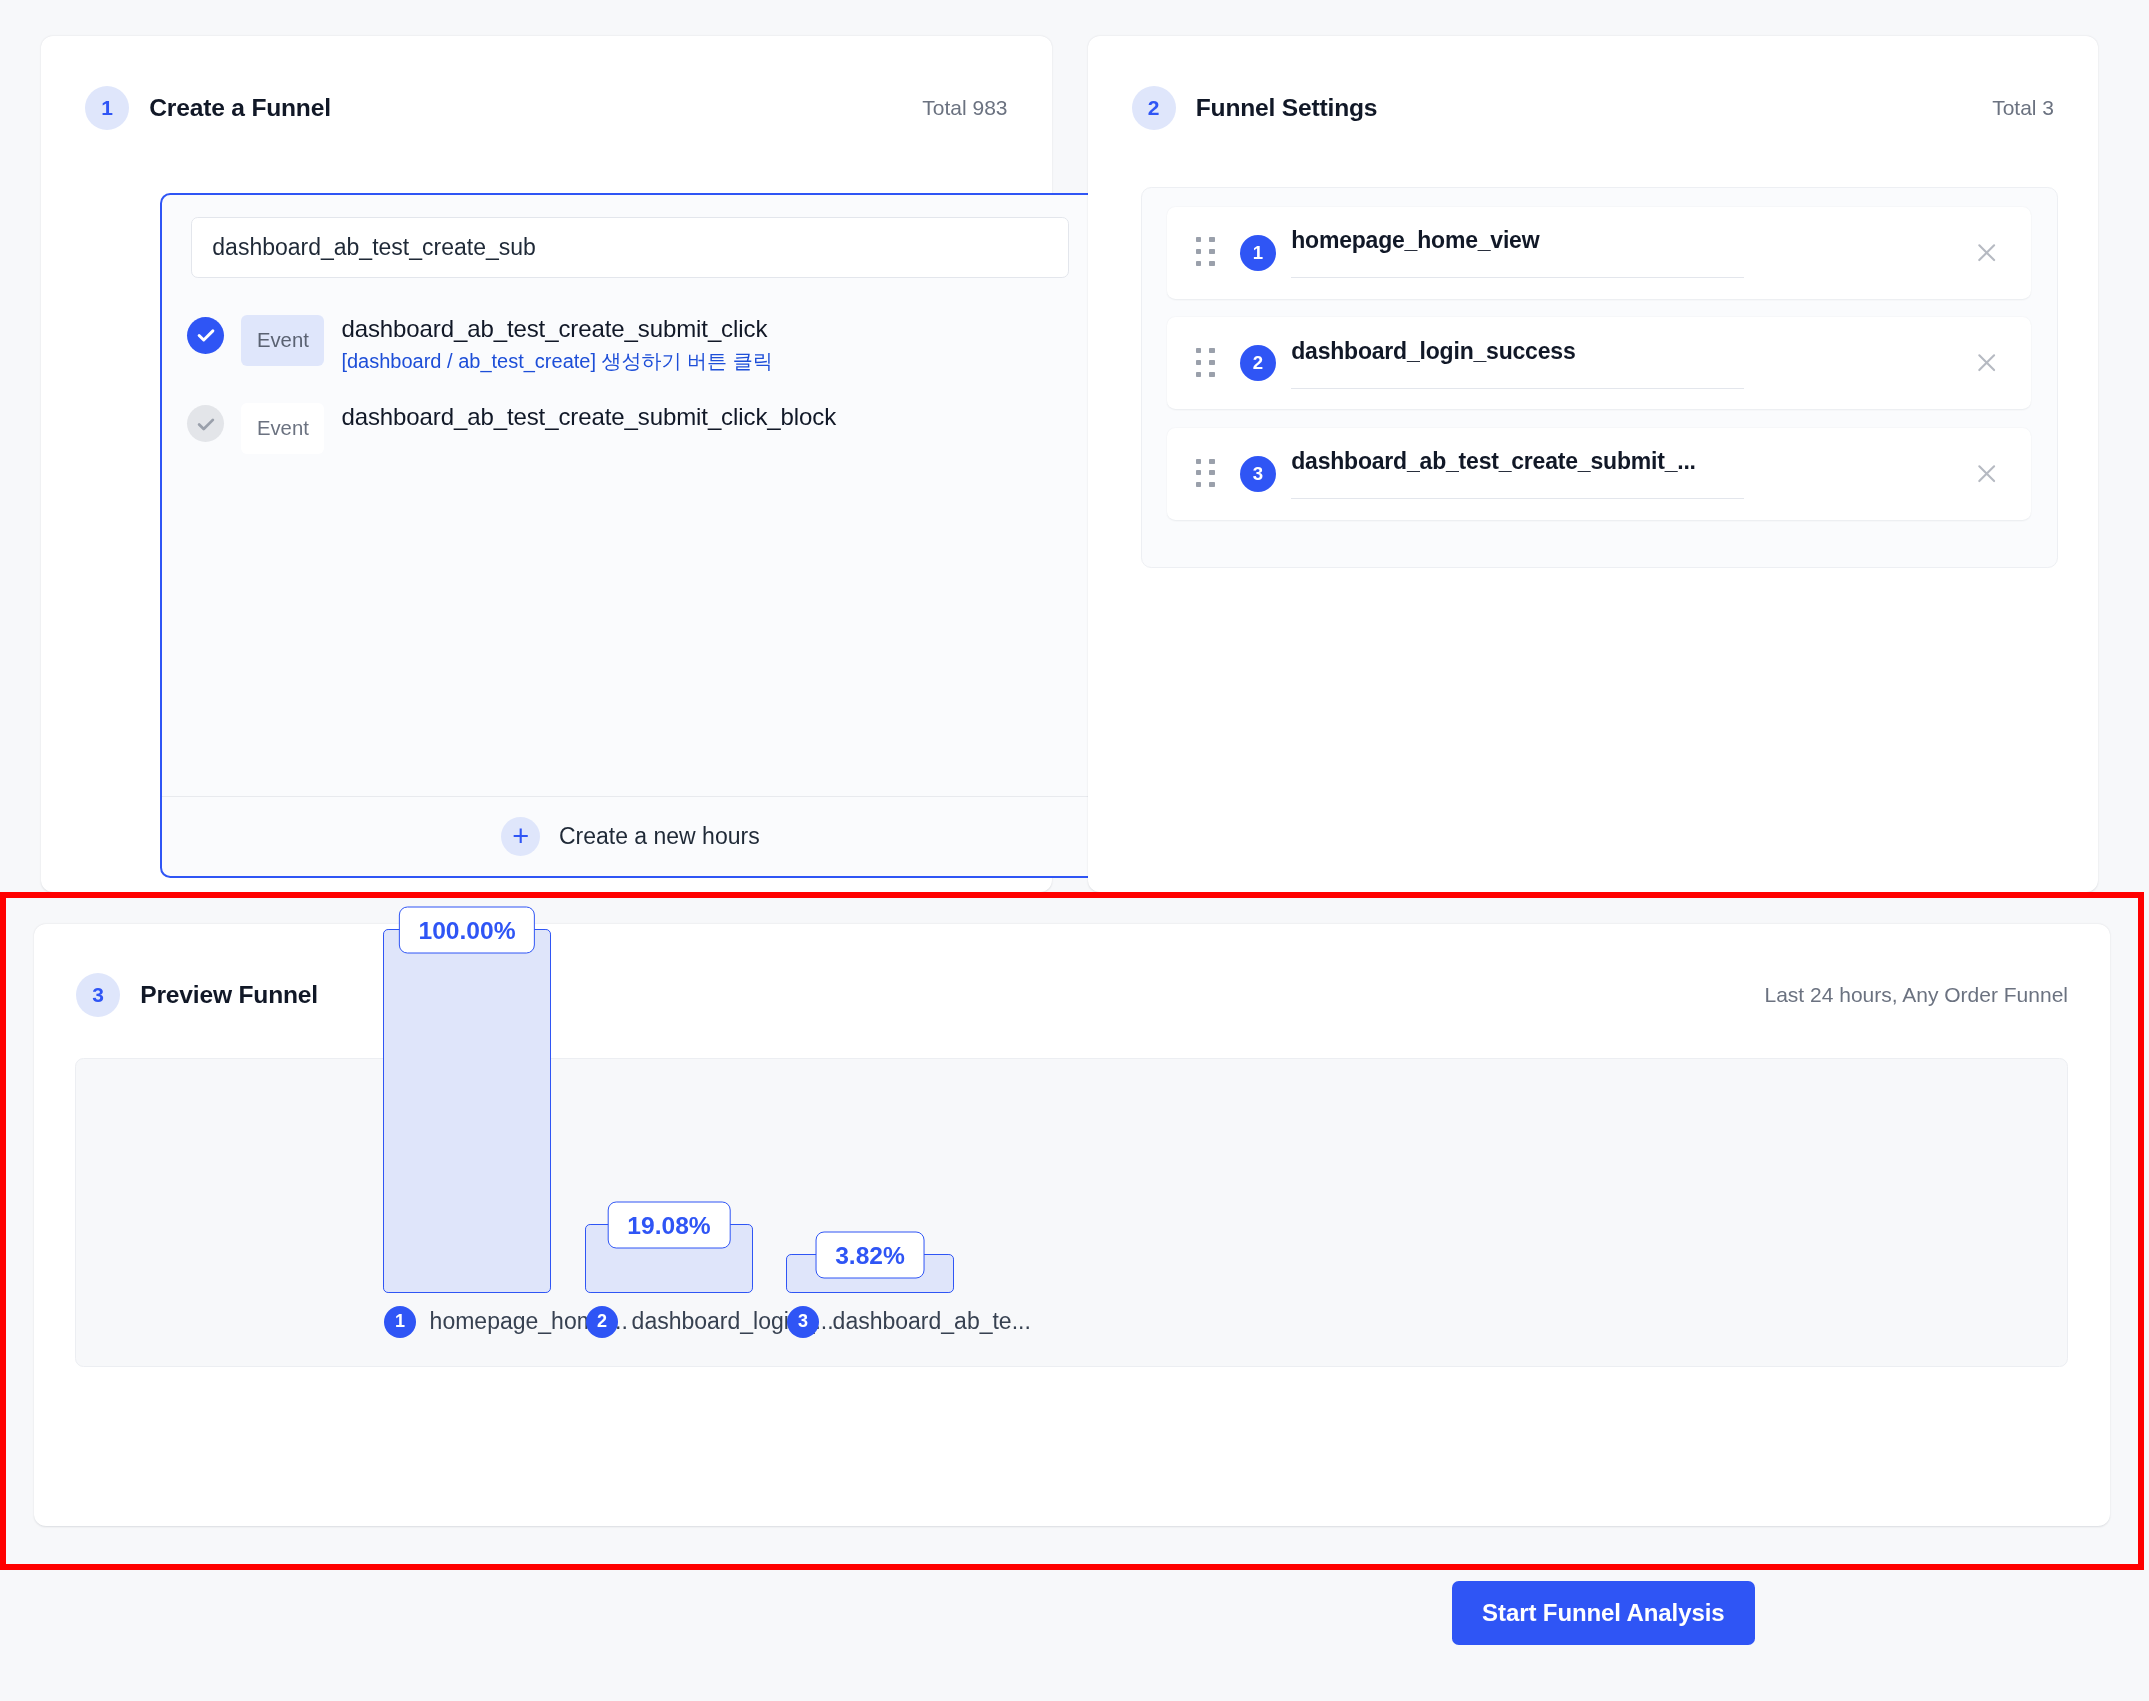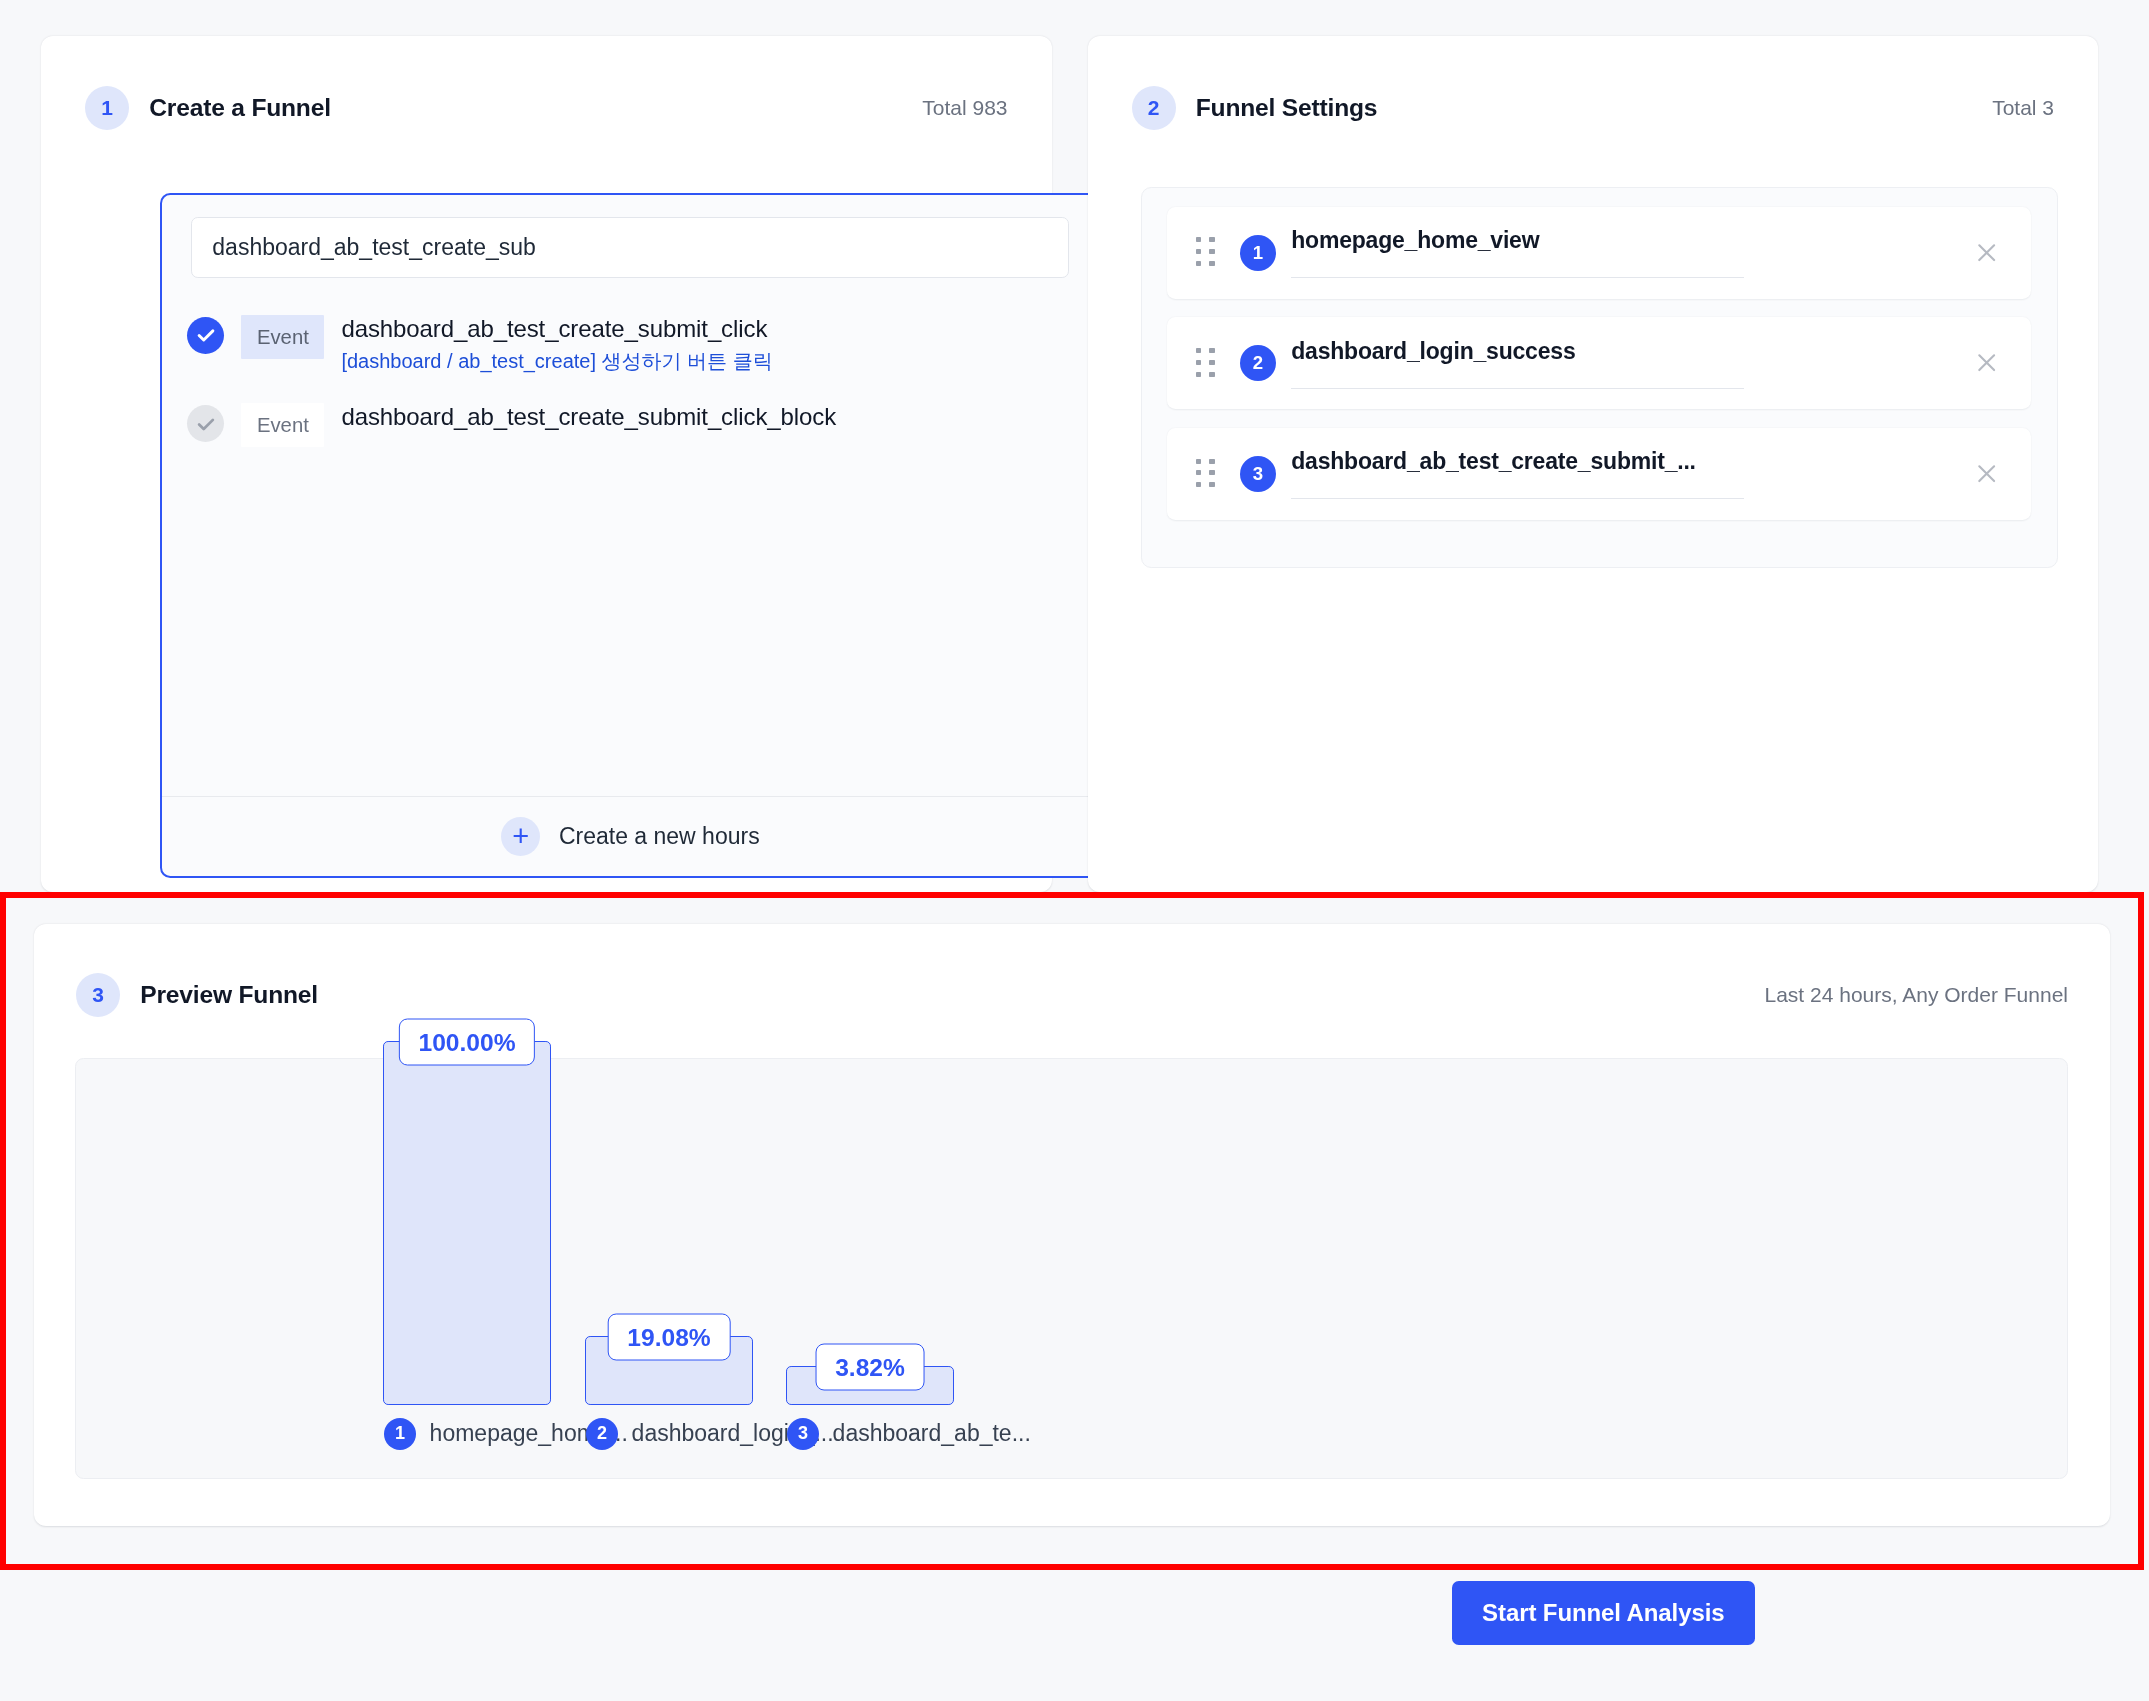--- a/index.html
+++ b/index.html
@@ -113,23 +113,23 @@
     margin-top: 6.8px;
   }
   .check.on  { background: #2f55f5; }
   .check.off { background: #e3e5e9; }
   .check svg { display: block; }
 
   .tag {
     margin-left: 17px;
     margin-top: 5.1px;
     flex: 0 0 auto;
-    height: 44px;
+    height: 51px;
     min-width: 83px;
-    border-radius: 1px;
+    border-radius: 6px;
     display: flex; align-items: center; justify-content: center;
     font-size: 20.3px;
     padding: 0 13.6px;
   }
   .tag.on  { background: #dfe6fb; color: #5a6272; }
   .tag.off { background: #ffffff; color: #6b7280; }
 
   .event-texts { margin-left: 17px; padding-top: 3.4px; }
   .event-name {
     font-size: 24px;
@@ -265,21 +265,21 @@
   }
   .preview-right-note {
     margin-left: auto;
     font-size: 21px;
     color: #6b7280;
   }
 
   .chart-area {
     position: absolute;
     left: 41px; top: 134px;
-    width: 1993px; height: 421px;
+    width: 1993px; height: 309px;
     background: #f7f8fa;
     border: 0.8px solid #eceef2;
     border-radius: 8.5px;
   }
 
   .bars {
     position: absolute;
     left: 0; right: 0; bottom: 0; top: 0;
   }
   .bar-col {

